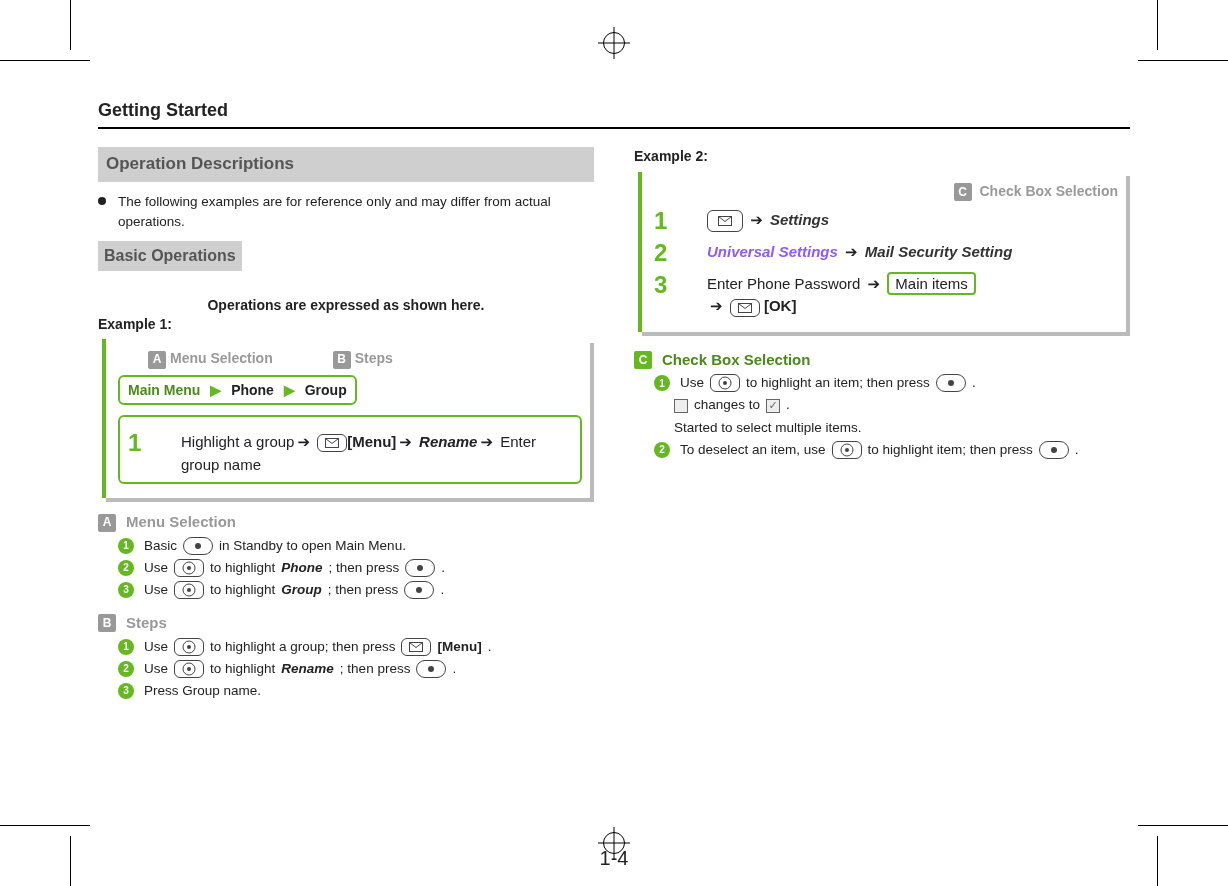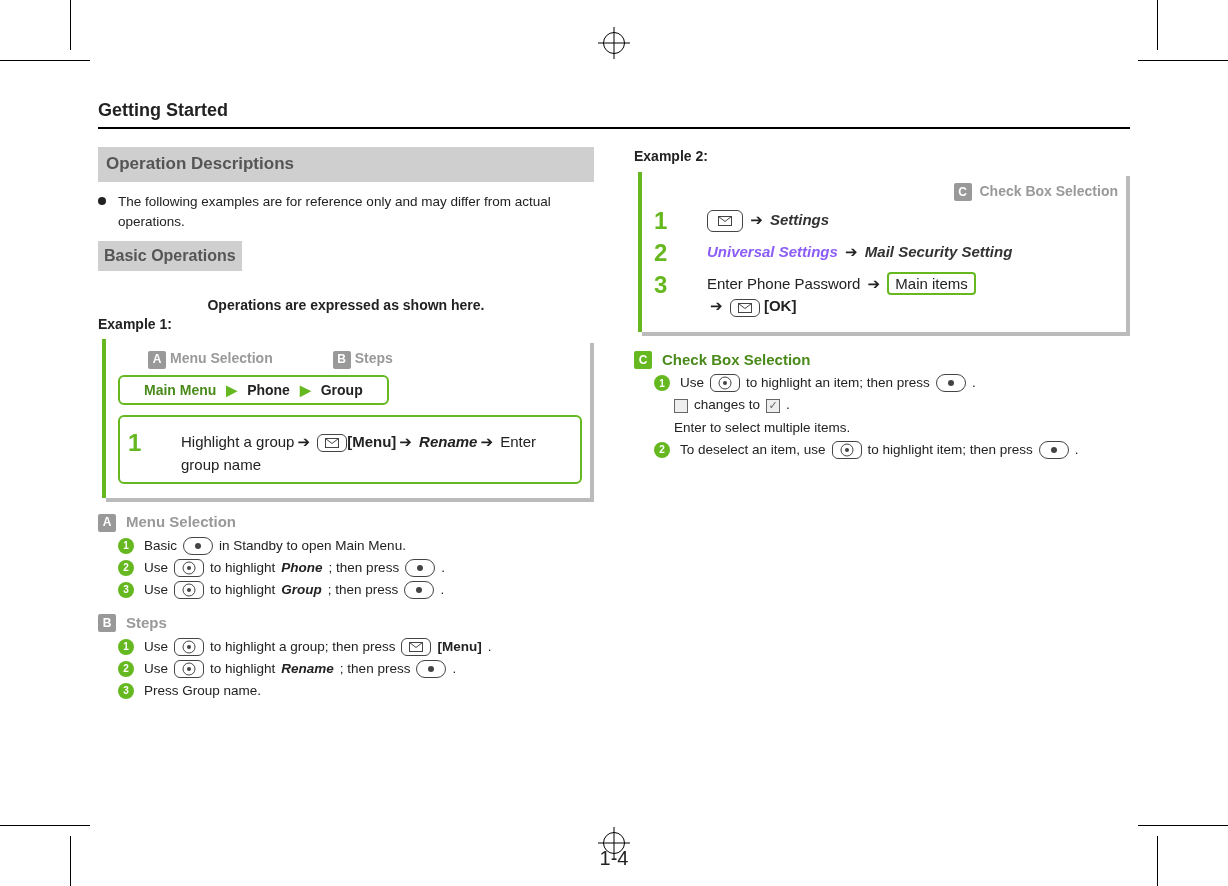--- a/index.html
+++ b/index.html
@@ -31,21 +31,21 @@
   .section-bar.small{display:inline-block;padding:4px 6px;font-size:16px;margin-bottom:25px;}
   .bullet-line{display:flex;gap:12px;margin-bottom:10px;font-size:13.5px;line-height:1.45;}
   .bullet-dot{width:8px;height:8px;border-radius:50%;background:#222;margin-top:5px;flex:none;}
 
   .bold{font-weight:700;}
   .ital{font-style:italic;}
   .example-inner{border-left:4px solid var(--green);padding:10px 8px 14px 12px;margin:4px;position:relative;box-shadow:4px 4px 0 #bbb;}
   .ex-labels{display:flex;gap:60px;font-weight:700;color:var(--grey-title);font-size:14px;margin-bottom:6px;padding-left:30px;}
   .badge-sq{display:inline-flex;align-items:center;justify-content:center;width:18px;height:18px;background:var(--grey-title);color:#fff;font-weight:700;font-size:12px;border-radius:2px;margin-right:4px;}
   .badge-sq.green{background:var(--green);}
-  .green-pill{border:2px solid var(--green);border-radius:6px;padding:4px 24px;display:inline-flex;align-items:center;gap:6px;font-weight:700;color:var(--darkgreen);font-size:14px;}
+  .green-pill{border:2px solid var(--green);border-radius:6px;padding:4px 8px;display:inline-flex;align-items:center;gap:6px;font-weight:700;color:var(--darkgreen);font-size:14px;}
   .path-sep{color:var(--green);margin:0 4px;}
   .step-row{display:flex;gap:10px;align-items:flex-start;margin-top:8px;}
   .step-num{color:var(--green);font-weight:700;font-size:24px;flex:none;width:18px;line-height:1;}
   .step-text{font-size:15px;line-height:1.5;padding-left:25px;}
   .arrow{display:inline-block;padding:0 3px;}
 
   .subhead{display:flex;align-items:center;gap:6px;font-weight:700;color:var(--grey-title);font-size:15px;margin-top:14px;}
   .subhead.green{color:var(--darkgreen);}
   .numcircle{display:inline-flex;width:16px;height:16px;border-radius:50%;background:var(--green);color:#fff;font-size:10px;font-weight:700;align-items:center;justify-content:center;margin-right:4px;}
   .sub-item{display:flex;gap:6px;font-size:13.5px;margin:4px 0;padding-left:20px;align-items:center;flex-wrap:wrap;}
@@ -284,21 +284,21 @@
             </span>
             <span>.</span>
         </div>
         <div class="sub-item" style="padding-left:40px;">
           <span class="chk"></span>
           <span>changes to</span>
           <span class="chk checked"></span>
             <span>.</span>
         </div>
         <div class="sub-item" style="padding-left:40px;">
-          <span>Enter to select multiple items.</span>
+          <span>Started to select multiple items.</span>
         </div>
         <div class="sub-item">
           <span class="numcircle">2</span>
           <span>To deselect an item, use</span>
           <span class="key nav">
               <svg viewBox="0 0 14 14">
                 <circle cx="7" cy="7" r="6" fill="none" stroke="#444"></circle>
                 <circle cx="7" cy="7" r="2" fill="#444"></circle>
               </svg>
             </span>

